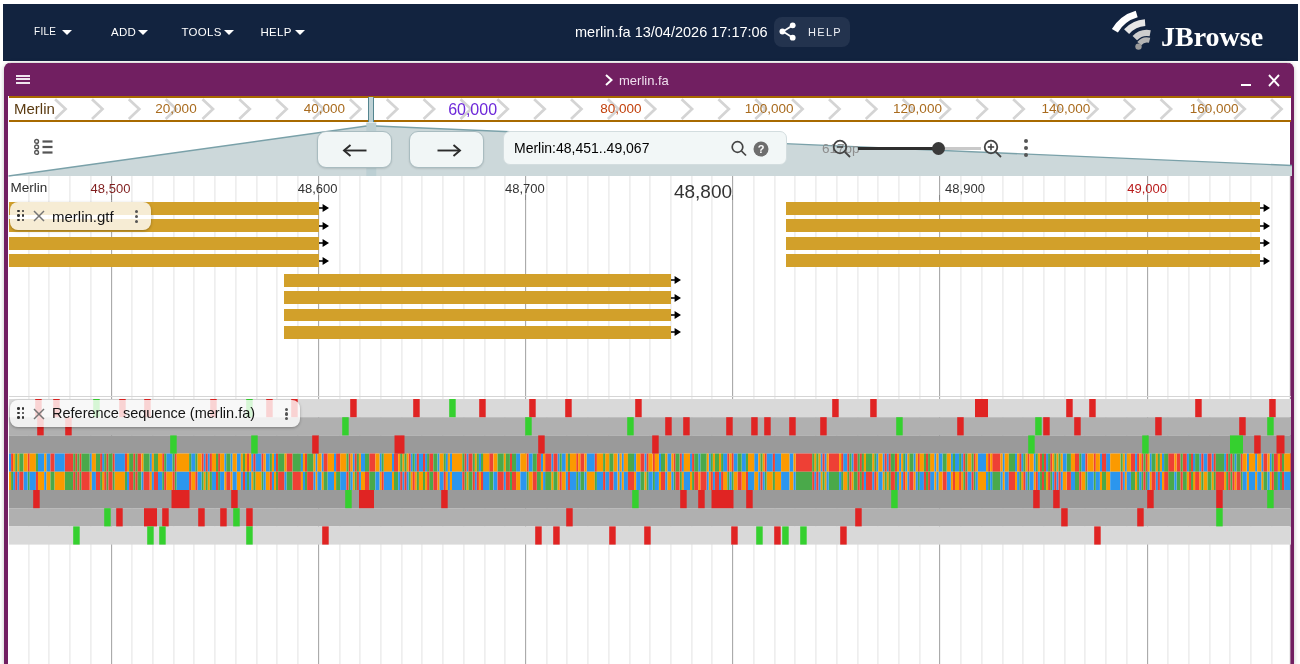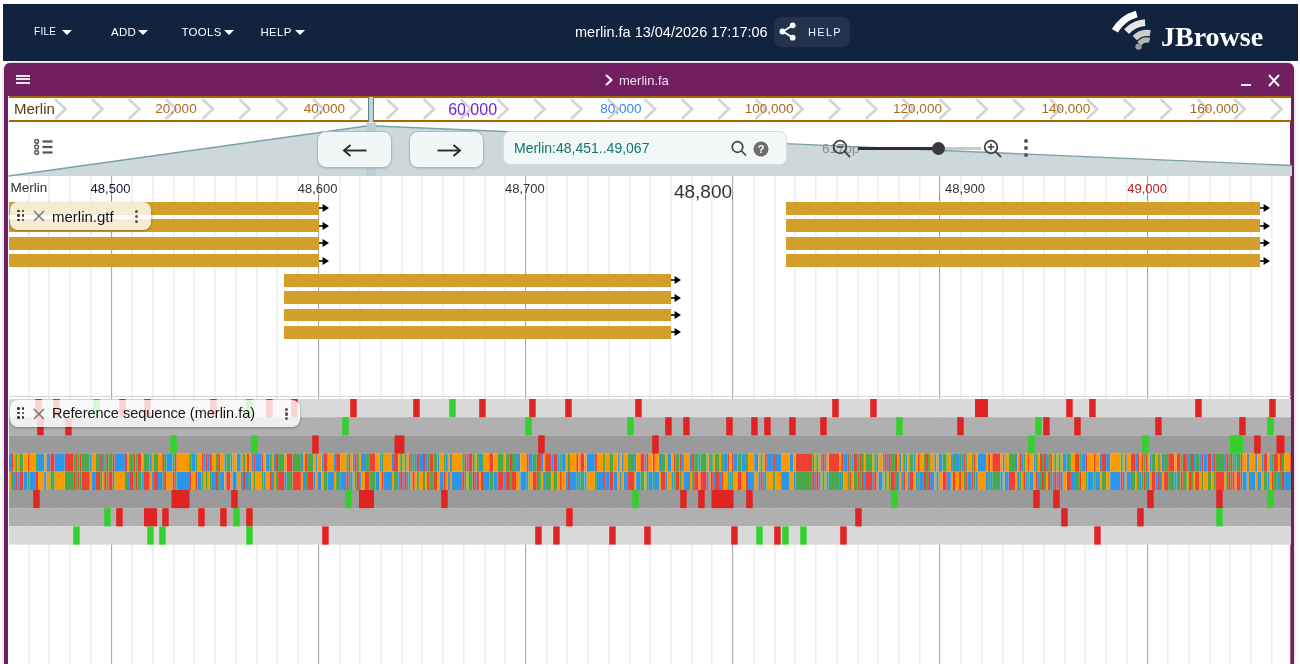--- a/index.html
+++ b/index.html
@@ -84,21 +84,21 @@
     <path d="M1114.8 1.2l10.5 9.9l-10.5 9.9" stroke="#d4d4d4" stroke-width="2.7" fill="none"></path>
     <path d="M1151.6 1.2l10.5 9.9l-10.5 9.9" stroke="#d4d4d4" stroke-width="2.7" fill="none"></path>
     <path d="M1188.5 1.2l10.5 9.9l-10.5 9.9" stroke="#d4d4d4" stroke-width="2.7" fill="none"></path>
     <path d="M1225.3 1.2l10.5 9.9l-10.5 9.9" stroke="#d4d4d4" stroke-width="2.7" fill="none"></path>
     <path d="M1262.1 1.2l10.5 9.9l-10.5 9.9" stroke="#d4d4d4" stroke-width="2.7" fill="none"></path>
   </svg>
 <div class="abs" style="left:14px;top:100px;font-size:15px;color:#5a3a10;">Merlin</div>
 <div class="abs" style="left:136.0px;top:101px;width:80px;text-align:center;font-size:13.5px;color:#a96b1e;">20,000</div>
 <div class="abs" style="left:284.3px;top:101px;width:80px;text-align:center;font-size:13.5px;color:#a96b1e;">40,000</div>
 <div class="abs" style="left:432.6px;top:101px;width:80px;text-align:center;font-size:16px;color:#6d28d9;">60,000</div>
-<div class="abs" style="left:580.9000000000001px;top:101px;width:80px;text-align:center;font-size:13.5px;color:#3b82f6;">80,000</div>
+<div class="abs" style="left:580.9000000000001px;top:101px;width:80px;text-align:center;font-size:13.5px;color:#c2410c;">80,000</div>
 <div class="abs" style="left:729.2px;top:101px;width:80px;text-align:center;font-size:13.5px;color:#a96b1e;">100,000</div>
 <div class="abs" style="left:877.5px;top:101px;width:80px;text-align:center;font-size:13.5px;color:#a96b1e;">120,000</div>
 <div class="abs" style="left:1025.8000000000002px;top:101px;width:80px;text-align:center;font-size:13.5px;color:#a96b1e;">140,000</div>
 <div class="abs" style="left:1174.1000000000001px;top:101px;width:80px;text-align:center;font-size:13.5px;color:#a96b1e;">160,000</div>
 <div class="abs" style="left:367.8px;top:96.8px;width:5.8px;height:25.2px;background:#bfd2d6;border-left:1.5px solid #54858f;border-right:1.5px solid #54858f;"></div>
 <svg class="abs" style="left:0;top:0" width="1300" height="664" viewBox="0 0 1300 664">
 <polygon points="366.5,126 376,126 1292,165.5 1292,176 8.5,176" fill="#ccd8da"></polygon>
 <rect x="366.3" y="122.5" width="10" height="53.5" fill="#bccfd3"></rect>
 <line x1="366.5" y1="126" x2="8.5" y2="176" stroke="#7aa1a9" stroke-width="1.4"></line>
 <line x1="376" y1="126" x2="1292" y2="165.5" stroke="#7aa1a9" stroke-width="1.4"></line>
@@ -123,21 +123,21 @@
       <path d="M8.5 1 L2 6.5 L8.5 12"></path>
     </g>
   </svg>
 <svg class="abs" style="left:436px;top:143.8px" width="26" height="13" viewBox="0 0 26 13">
     <g stroke="#2b2b2b" stroke-width="1.9" fill="none">
       <line x1="1.5" y1="6.5" x2="24" y2="6.5"></line>
       <path d="M17.5 1 L24 6.5 L17.5 12"></path>
     </g>
   </svg>
 <div class="abs" style="left:503px;top:130.5px;width:284px;height:34.5px;background:#f2f7f7;border:1px solid #d3dddf;border-radius:7px;"></div>
-<div class="abs" style="left:514px;top:140px;font-size:14px;color:#0f766e;">Merlin:48,451..49,067</div>
+<div class="abs" style="left:514px;top:140px;font-size:14px;color:#000000;">Merlin:48,451..49,067</div>
 <svg class="abs" style="left:730px;top:140px" width="18" height="18" viewBox="0 0 18 18">
     <circle cx="7.5" cy="7" r="5.3" stroke="#444" stroke-width="1.7" fill="none"></circle>
     <line x1="11.5" y1="11" x2="16" y2="15.5" stroke="#444" stroke-width="1.7"></line>
   </svg>
 <svg class="abs" style="left:753px;top:140.5px" width="16" height="16" viewBox="0 0 16 16">
     <circle cx="8" cy="8" r="7.5" fill="#6e6e6e"></circle>
     <text x="8" y="11.8" font-size="11" font-weight="bold" fill="#fff" text-anchor="middle" font-family="Liberation Sans">?</text>
   </svg>
 <div class="abs" style="left:791px;top:141px;font-size:13.5px;color:#8d8d8d;margin-left:31px;">617bp</div>
 <svg class="abs" style="left:832px;top:138.5px" width="20" height="20" viewBox="0 0 20 20">
@@ -158,21 +158,21 @@
 <div class="abs" style="left:1023.5px;top:145.5px;width:4.6px;height:4.6px;border-radius:50%;background:#555;"></div>
 <div class="abs" style="left:1023.5px;top:152.5px;width:4.6px;height:4.6px;border-radius:50%;background:#555;"></div>
 <div class="abs" style="left:8.5px;top:176px;width:1282.0px;height:488px;background:repeating-linear-gradient(to right,#e2e2e2 0 1px,transparent 1px 20.72px);background-position:-1.60px 0;"></div>
 <div class="abs" style="left:110.5px;top:176px;width:1px;height:488px;background:#ababab;"></div>
 <div class="abs" style="left:317.7px;top:176px;width:1px;height:488px;background:#ababab;"></div>
 <div class="abs" style="left:524.9px;top:176px;width:1px;height:488px;background:#ababab;"></div>
 <div class="abs" style="left:732.1px;top:176px;width:1px;height:488px;background:#ababab;"></div>
 <div class="abs" style="left:939.3px;top:176px;width:1px;height:488px;background:#ababab;"></div>
 <div class="abs" style="left:1146.5px;top:176px;width:1px;height:488px;background:#ababab;"></div>
 <div class="abs" style="left:10.5px;top:180px;font-size:13.5px;color:#2e2e2e;">Merlin</div>
-<div class="abs" style="left:70.5px;top:181px;width:80px;text-align:center;font-size:13px;color:#0f172a;">48,500</div>
+<div class="abs" style="left:70.5px;top:181px;width:80px;text-align:center;font-size:13px;color:#7f1d1d;">48,500</div>
 <div class="abs" style="left:110.5px;top:194.5px;width:1px;height:5.5px;background:#888;"></div>
 <div class="abs" style="left:277.7px;top:181px;width:80px;text-align:center;font-size:13px;color:#333;">48,600</div>
 <div class="abs" style="left:317.7px;top:194.5px;width:1px;height:5.5px;background:#888;"></div>
 <div class="abs" style="left:484.9px;top:181px;width:80px;text-align:center;font-size:13px;color:#333;">48,700</div>
 <div class="abs" style="left:524.9px;top:194.5px;width:1px;height:5.5px;background:#888;"></div>
 <div class="abs" style="left:663px;top:181px;width:80px;text-align:center;font-size:19px;color:#333;">48,800</div>
 <div class="abs" style="left:732.1px;top:194.5px;width:1px;height:5.5px;background:#888;"></div>
 <div class="abs" style="left:925px;top:181px;width:80px;text-align:center;font-size:13px;color:#333;">48,900</div>
 <div class="abs" style="left:939.3px;top:194.5px;width:1px;height:5.5px;background:#888;"></div>
 <div class="abs" style="left:1087px;top:181px;width:80px;text-align:right;font-size:13px;color:#b91c1c;">49,000</div>

